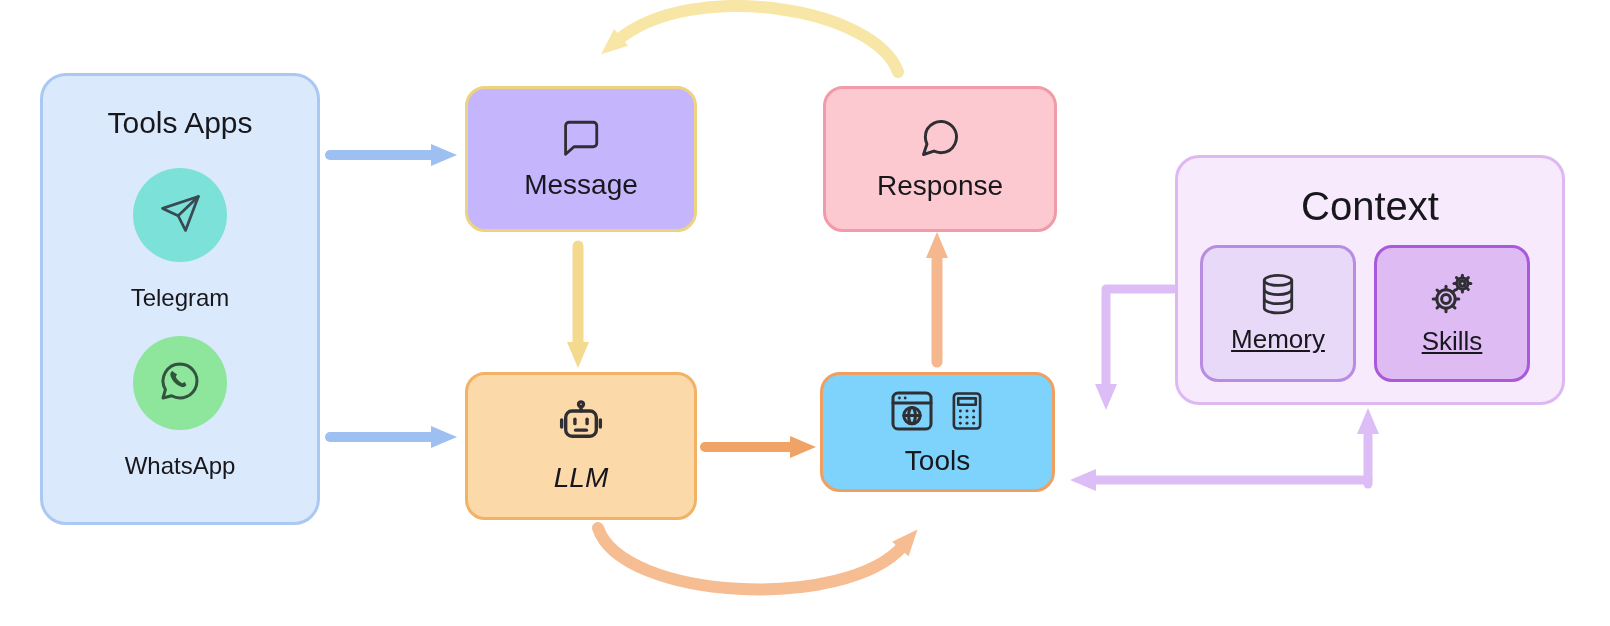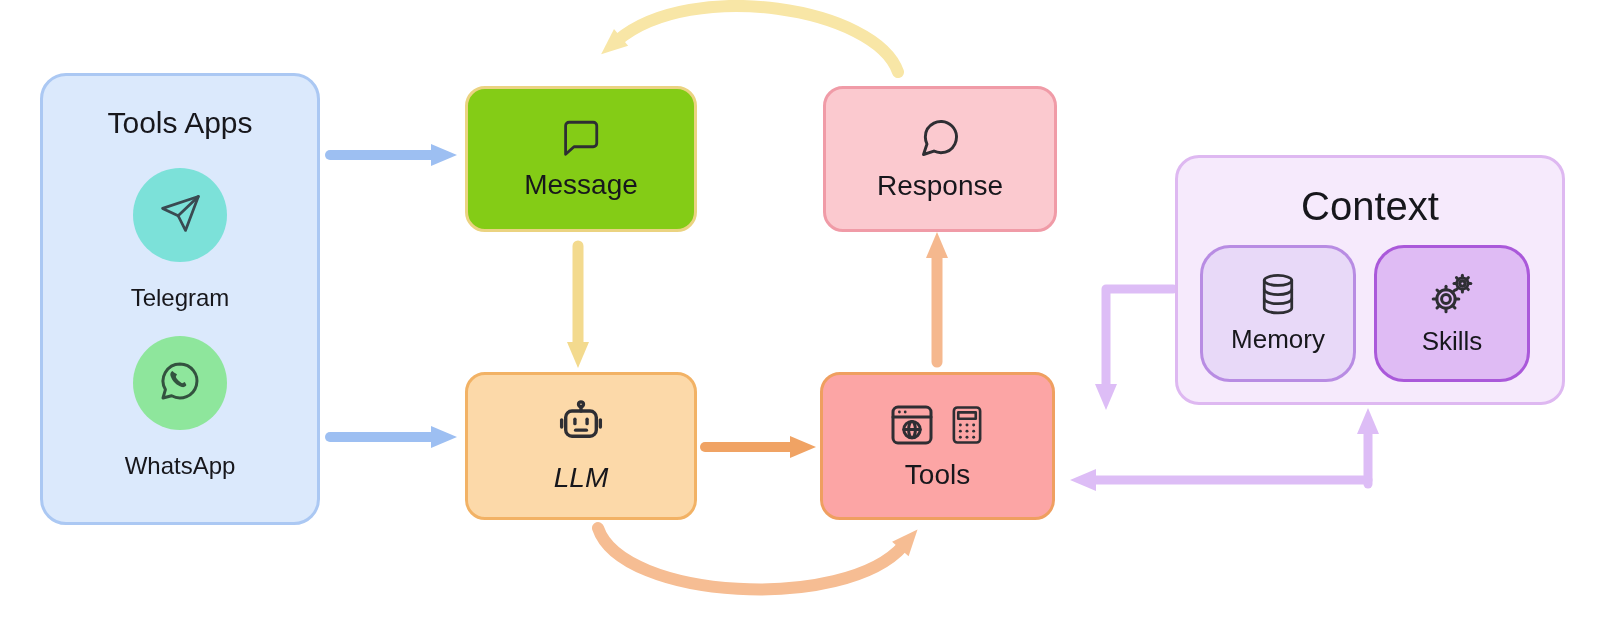--- a/index.html
+++ b/index.html
@@ -20,36 +20,36 @@
   .tg{background:#7ce1d9;margin-top:28px;}
   .wa{background:#8ee69c;margin-top:24px;}
   .app-label{font-size:24px;margin-top:22px;}
 
   
   .node{
     position:absolute;border:3px solid;border-radius:20px;box-sizing:border-box;
     display:flex;flex-direction:column;align-items:center;justify-content:center;
   }
   .node-label{font-size:28px;margin-top:6px;}
-  #message {left:465px;top:86px; width:232px;height:146px;background:#84cc16;border-color:#ebd381;}
+  #message {left:465px;top:86px; width:232px;height:146px;background:#c4b5fd;border-color:#ebd381;}
   #response{left:823px;top:86px; width:234px;height:146px;background:#fbc9cf;border-color:#f09ba7;}
   #llm     {left:465px;top:372px;width:232px;height:148px;background:#fcd9a9;border-color:#f2b265;font-style:italic;}
-  #tools   {left:820px;top:372px;width:235px;height:148px;background:#fca5a5;border-color:#ef9f60;}
+  #tools   {left:820px;top:372px;width:235px;height:120px;background:#7dd3fc;border-color:#ef9f60;}
   .icon-row{display:flex;align-items:center;gap:10px;}
 
   
   #context{
     position:absolute;left:1175px;top:155px;width:390px;height:250px;box-sizing:border-box;
     background:#f6eafc;border:3px solid #deb8f1;border-radius:24px;
   }
   .context-title{text-align:center;margin-top:26px;font-size:40px;font-weight:500;}
   .context-row{display:flex;gap:18px;margin:16px 0 0 22px;}
   .sub-node{
-    width:156px;height:137px;border:3px solid;border-radius:30px;box-sizing:border-box;
-    display:flex;flex-direction:column;align-items:center;justify-content:center;
+    width:156px;height:137px;border:3px solid;border-radius:18px;box-sizing:border-box;
+    display:flex;flex-direction:column;align-items:center;justify-content:center;text-decoration:underline;
   }
   #memory{background:#e8d9f8;border-color:#b88ce3;}
   #skills{background:#dfbbf4;border-color:#aa59da;text-align:right;}
   .sub-label{font-size:26px;margin-top:4px;}
 
   
   #agent-loop{position:absolute;left:640px;top:284px;width:240px;text-align:center;font-size:31px;font-weight:500;}
 </style>
 </head>
 <body>

